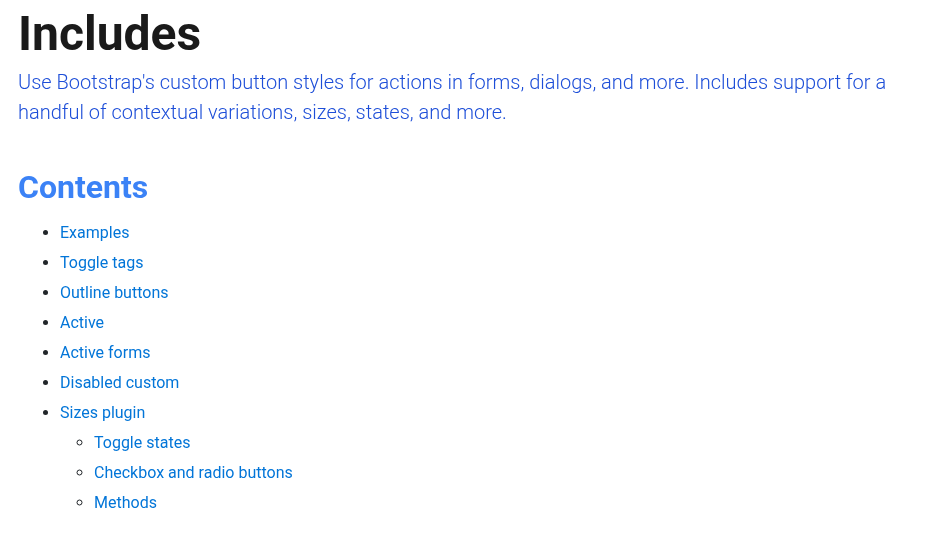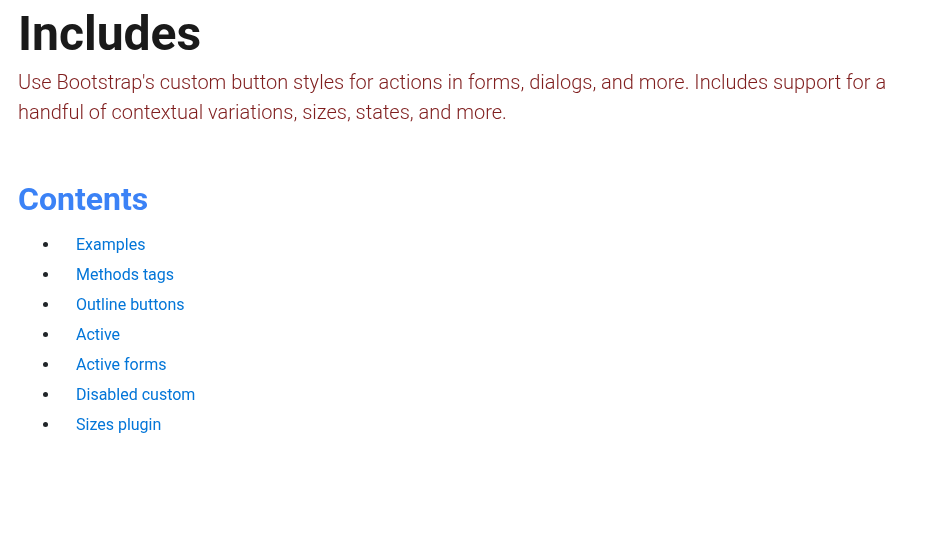--- a/index.html
+++ b/index.html
@@ -18,23 +18,23 @@
     h1.page-title {
       font-size: 48px;
       font-weight: 700;
       color: #1a1a1a;
       margin-bottom: 6px;
       line-height: 1.1;
     }
     p.lead {
       font-size: 20px;
       font-weight: 300;
-      color: #7f1d1d;
+      color: #1d4ed8;
       line-height: 1.5;
-      margin-bottom: 48px;
+      margin-bottom: 36px;
     }
     h2.contents-heading {
       font-size: 32px;
       font-weight: 700;
       color: #3b82f6;
       margin-bottom: 10px;
     }
     ul.toc {
       list-style: disc;
       padding-left: 42px;
@@ -43,39 +43,43 @@
       font-size: 16px;
       color: #212529;
       margin-bottom: 6px;
     }
     ul.toc li::marker {
       color: #212529;
     }
     ul.toc a {
       color: #0275d8;
       text-decoration: none;
-      margin-left: 16px;
     }
     ul.toc ul {
       list-style: circle;
       padding-left: 34px;
       margin-top: 6px;
     }
   </style>
 </head>
 <body>
 
 <h1 class="page-title">Includes</h1>
 <p class="lead">Use Bootstrap's custom button styles for actions in forms, dialogs, and more. Includes support for a handful of contextual variations, sizes, states, and more.</p>
 
 <h2 class="contents-heading">Contents</h2>
 
 <ul class="toc">
   <li><a href="#">Examples</a></li>
-  <li><a href="#">Methods tags</a></li>
+  <li><a href="#">Toggle tags</a></li>
   <li><a href="#">Outline buttons</a></li>
   <li><a href="#">Active</a></li>
   <li><a href="#">Active forms</a></li>
   <li><a href="#">Disabled custom</a></li>
   <li>
     <a href="#">Sizes plugin</a>
+    <ul>
+      <li><a href="#">Toggle states</a></li>
+      <li><a href="#">Checkbox and radio buttons</a></li>
+      <li><a href="#">Methods</a></li>
+    </ul>
   </li>
 </ul>
 
 </body></html>

